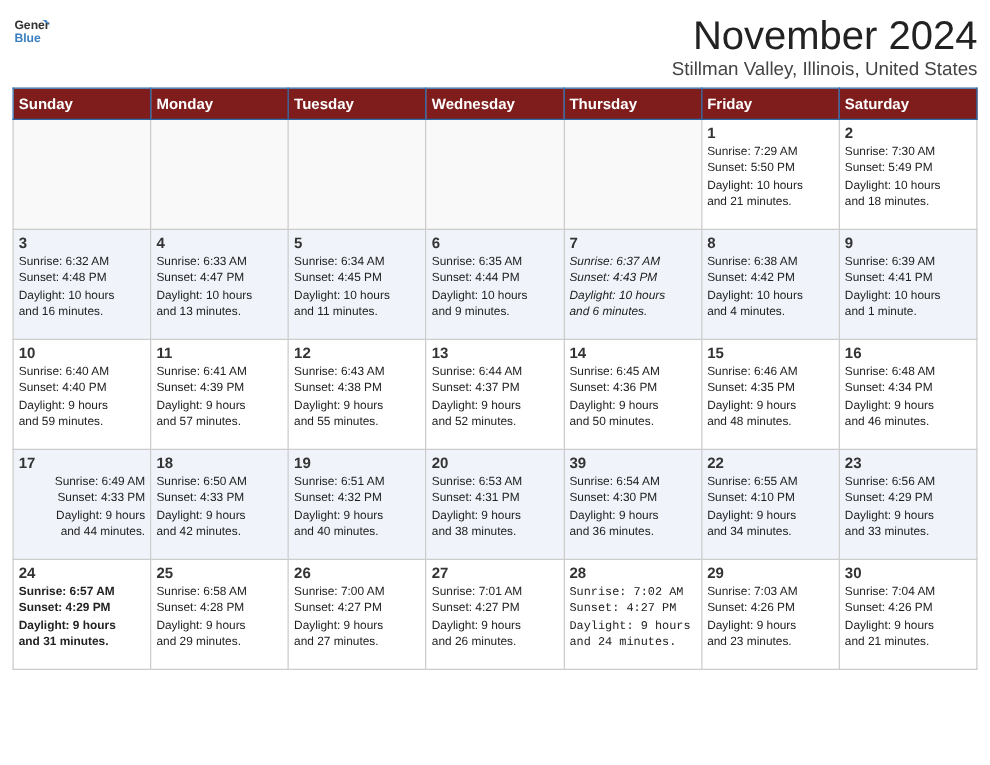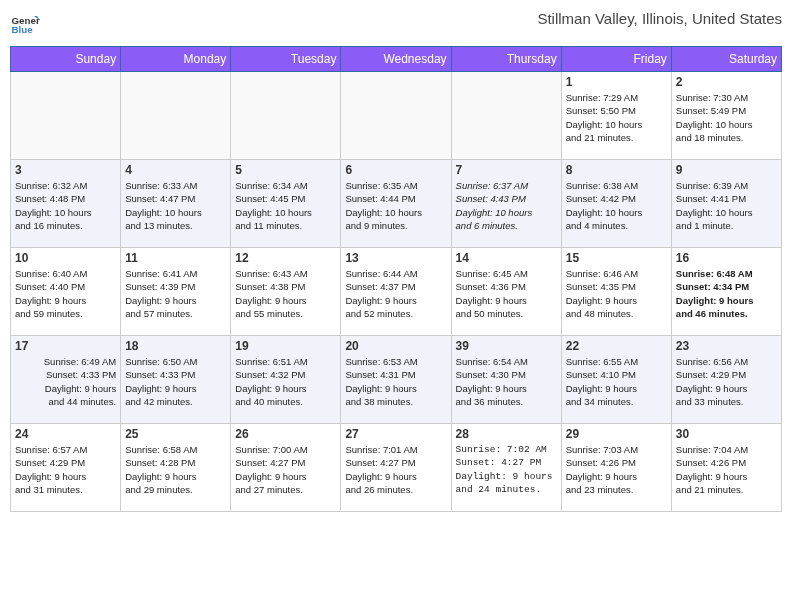--- a/index.html
+++ b/index.html
@@ -36,26 +36,26 @@
     .location-title {
       font-size: 15px;
       color: #444;
     }
     table {
       width: 100%;
       border-collapse: collapse;
       table-layout: fixed;
     }
     th {
-      background-color: #8b5cf6;
+      background-color: #7f1d1d;
       color: #fff;
       font-size: 12px;
-      font-weight: normal;
+      font-weight: bold;
       padding: 5px 4px;
-      text-align: right;
+      text-align: left;
       border: 1px solid #2a6aa8;
     }
     td {
       border: 1px solid #ccc;
       vertical-align: top;
       padding: 3px 4px;
       min-height: 80px;
       height: 88px;
       background: #fff;
       font-size: 10px;
@@ -83,20 +83,21 @@
 
 <div class="header-area">
   <div class="logo">
     <svg class="logo-icon" viewBox="0 0 40 40">
       <text x="2" y="18" font-size="13" font-weight="bold" fill="#333">General</text>
       <text x="2" y="31" font-size="13" font-weight="bold" fill="#3a7fc1">Blue</text>
       <polygon points="32,8 40,14 36,8" fill="#3a7fc1"></polygon>
     </svg>
   </div>
   <div class="title-area">
+    <div class="month-title">November 2024</div>
     <div class="location-title">Stillman Valley, Illinois, United States</div>
   </div>
 </div>
 
 <table>
   <thead>
     <tr id="header-row">
         <th>Sunday</th>
         <th>Monday</th>
         <th>Tuesday</th>
@@ -217,21 +218,21 @@
         </td>
         <td>
           <div class="day-number">15</div>
           <div class="day-info" style="white-space: pre-line;">Sunrise: 6:46 AM
 Sunset: 4:35 PM
 Daylight: 9 hours
 and 48 minutes.</div>
         </td>
         <td>
           <div class="day-number">16</div>
-          <div class="day-info" style="white-space: pre-line; font-weight: bold;">Sunrise: 6:48 AM
+          <div class="day-info" style="white-space: pre-line;">Sunrise: 6:48 AM
 Sunset: 4:34 PM
 Daylight: 9 hours
 and 46 minutes.</div>
         </td>
       </tr>
       <tr>
         <td class="alt-row">
           <div class="day-number">17</div>
           <div class="day-info" style="white-space: pre-line; text-align: right;">Sunrise: 6:49 AM
 Sunset: 4:33 PM
@@ -277,21 +278,21 @@
           <div class="day-number">23</div>
           <div class="day-info" style="white-space: pre-line;">Sunrise: 6:56 AM
 Sunset: 4:29 PM
 Daylight: 9 hours
 and 33 minutes.</div>
         </td>
       </tr>
       <tr>
         <td>
           <div class="day-number">24</div>
-          <div class="day-info" style="white-space: pre-line;">Sunrise: 6:57 AM
+          <div class="day-info" style="white-space: pre-line; font-weight: bold;">Sunrise: 6:57 AM
 Sunset: 4:29 PM
 Daylight: 9 hours
 and 31 minutes.</div>
         </td>
         <td>
           <div class="day-number">25</div>
           <div class="day-info" style="white-space: pre-line;">Sunrise: 6:58 AM
 Sunset: 4:28 PM
 Daylight: 9 hours
 and 29 minutes.</div>

